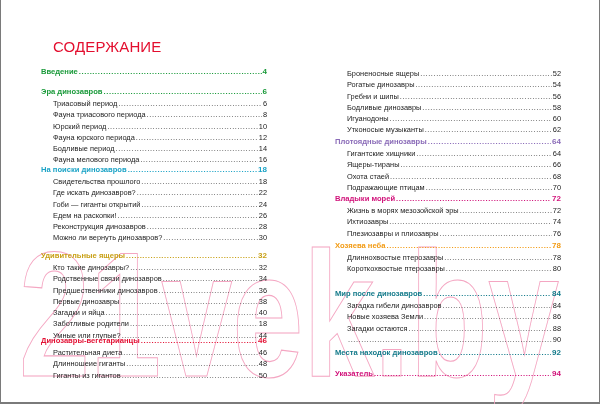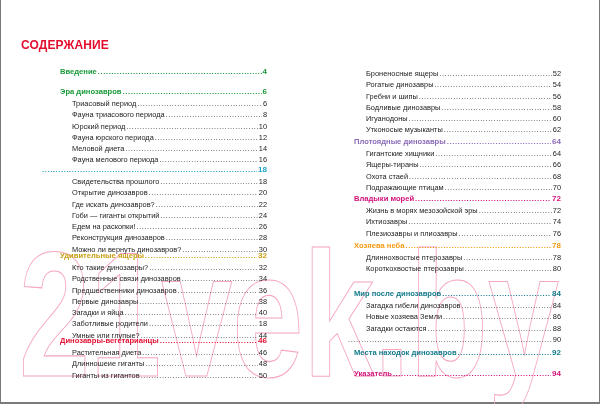--- a/index.html
+++ b/index.html
@@ -7,32 +7,32 @@
       width: 600px; height: 404px; position: relative; overflow: hidden;
       background: #ffffff;
       font-family: "Liberation Sans", sans-serif;
     }
     .page {
       position: absolute; left: 0; top: 0; width: 598px; height: 402px;
       border-left: 1px solid #7a7a7a; border-right: 1px solid #7a7a7a; border-bottom: 2px solid #7a7a7a;
       background: #fff;
     }
     .title {
-      position: absolute; left: 20px; top: 38px;
-      font-size: 12px; font-weight: bold; color: #e30e2e; letter-spacing: 0.1px;
+      position: absolute; left: 52px; top: 38px;
+      font-size: 15px; font-weight: normal; color: #e30e2e; letter-spacing: 0.1px;
     }
     .col { position: absolute; top: 0; width: 226px; }
     .col.left { left: 40px; }
     .col.right { left: 334px; }
     .sec { position: absolute; left: 0; width: 226px; }
     .row {
       display: flex; align-items: baseline; height: 11.3px; line-height: 11.3px;
       font-size: 7.4px; color: #222;
     }
-    .row .lbl { white-space: nowrap; margin-left: 19px; }
+    .row .lbl { white-space: nowrap; }
     .row .dots {
       flex: 1; overflow: hidden; white-space: nowrap; margin: 0 1px;
       color: inherit; letter-spacing: 0.6px;
     }
     .row .dots::before {
       content: "....................................................................................................................................................";
     }
     .row .pg { white-space: nowrap; }
     .row.head { font-weight: bold; font-size: 7.6px; height: 12px; line-height: 12px; }
     .row.head .pg { font-size: 8px; }
@@ -82,45 +82,41 @@
           <span class="lbl">Юрский период</span>
           <span class="dots"></span>
           <span class="pg">10</span>
         </div>
       <div class="row sub">
           <span class="lbl">Фауна юрского периода</span>
           <span class="dots"></span>
           <span class="pg">12</span>
         </div>
       <div class="row sub">
-          <span class="lbl">Меловой диета</span>
+          <span class="lbl">Бодливые период</span>
           <span class="dots"></span>
           <span class="pg">14</span>
         </div>
       <div class="row sub">
           <span class="lbl">Фауна мелового периода</span>
           <span class="dots"></span>
           <span class="pg">16</span>
         </div>
     </div>
 
     <div class="sec" style="top:164px">
       <div class="row head" style="color:#1ba3c6">
+        <span class="lbl">На поиски динозавров</span>
           <span class="dots"></span>
           <span class="pg">18</span>
       </div>
       <div class="row sub">
           <span class="lbl">Свидетельства прошлого</span>
           <span class="dots"></span>
           <span class="pg">18</span>
-        </div>
-      <div class="row sub">
-          <span class="lbl">Открытие динозавров</span>
-          <span class="dots"></span>
-          <span class="pg">20</span>
         </div>
       <div class="row sub">
           <span class="lbl">Где искать динозавров?</span>
           <span class="dots"></span>
           <span class="pg">22</span>
         </div>
       <div class="row sub">
           <span class="lbl">Гоби — гиганты открытий</span>
           <span class="dots"></span>
           <span class="pg">24</span>

